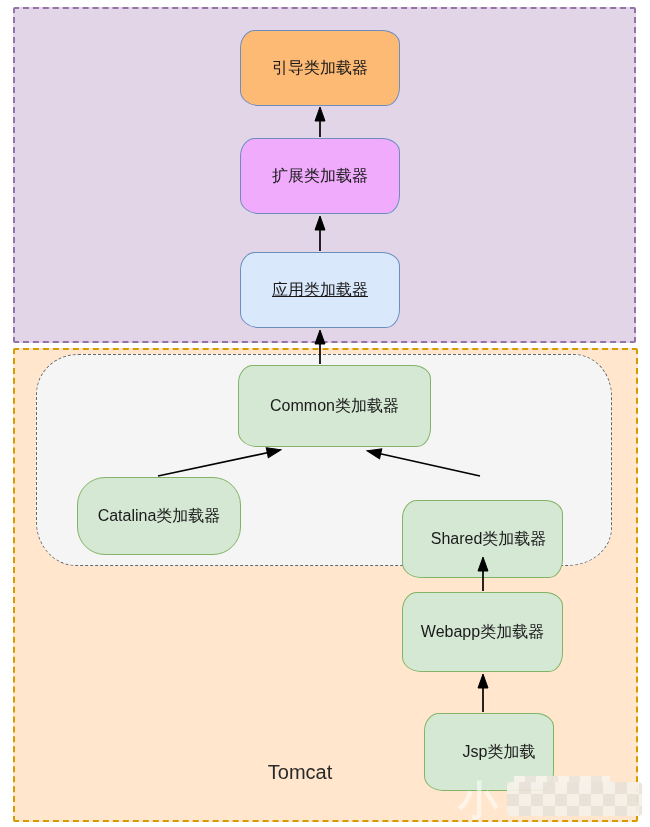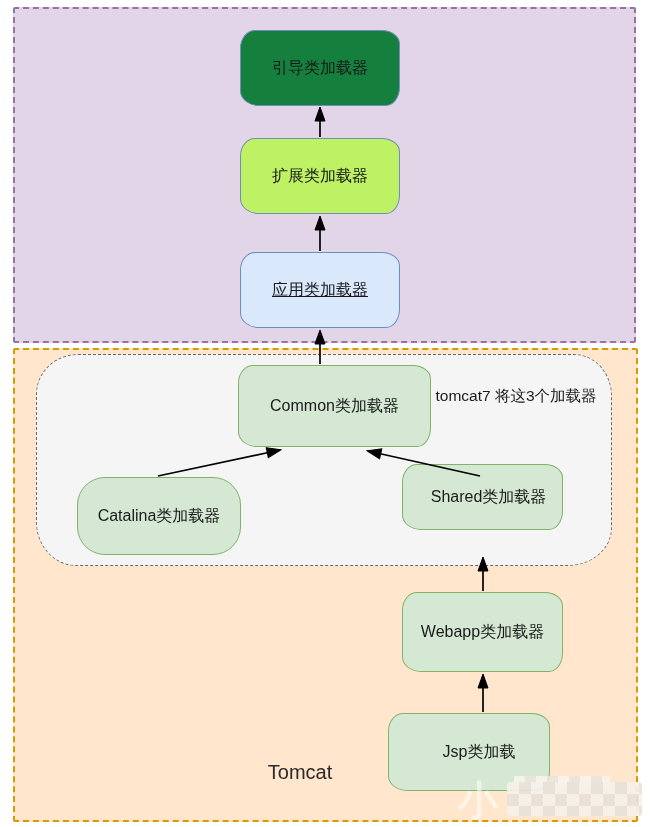--- a/index.html
+++ b/index.html
@@ -37,23 +37,23 @@
     text-align:center;
     
     border-radius:15px 18px 14px 19px / 18px 14px 19px 15px;
   }
 
   .node-bootstrap   { left:240px; top:30px;  width:160px; height:76px; }
   .node-extension   { left:240px; top:138px; width:160px; height:76px; }
   .node-application { left:240px; top:252px; width:160px; height:76px;text-decoration:underline; }
   .node-common      { left:238px; top:365px; width:193px; height:82px; }
   .node-catalina    { left:77px;  top:477px; width:164px; height:78px; }
-  .node-shared      { left:402px; top:464px; width:161px; height:66px;padding-left:12px; }
+  .node-shared      { left:402px; top:500px; width:161px; height:78px;padding-left:12px; }
   .node-webapp      { left:402px; top:592px; width:161px; height:80px; }
-  .node-jsp         { left:388px; top:713px; width:162px; height:78px;padding-left:20px; }
+  .node-jsp         { left:424px; top:713px; width:130px; height:78px;padding-left:20px; }
 
   .annotation {
     position:absolute;
     left:418px; top:386px; width:196px;
     text-align:center;
     font-size:15.5px; line-height:20px;
     color:#1a1a1a;
   }
 
   .tomcat-label {
@@ -93,30 +93,29 @@
 
 <div class="canvas">
 
   <div class="region region-jvm" style="background-color: rgb(225, 213, 231); border-color: rgb(150, 115, 166);"></div>
 
   <div class="region region-tomcat" style="background-color: rgb(255, 230, 204); border-color: rgb(215, 155, 0);"></div>
 
   <div class="region region-common-group" style="background-color: rgb(245, 245, 245); border-color: rgb(102, 102, 102);"></div>
 
   <div class="annotation">
-    <div>tomcat7 将这3个加载器</div>
   </div>
 
   <div class="tomcat-label">Tomcat</div>
 
-  <div class="node node-bootstrap" style="background-color: #15803d; border-color: rgb(108, 142, 191); text-align: center;">
+  <div class="node node-bootstrap" style="background-color: #fdba74; border-color: rgb(108, 142, 191); text-align: center;">
     <span>引导类加载器</span>
   </div>
 
-  <div class="node node-extension" style="background-color: #bef264; border-color: rgb(108, 142, 191);">
+  <div class="node node-extension" style="background-color: #f0abfc; border-color: rgb(108, 142, 191);">
     <span>扩展类加载器</span>
   </div>
 
   <div class="node node-application" style="background-color: rgb(218, 232, 252); border-color: rgb(108, 142, 191);">
     <span>应用类加载器</span>
   </div>
 
   <div class="node node-common" style="background-color: rgb(213, 232, 212); border-color: rgb(130, 179, 102);">
     <span>Common类加载器</span>
   </div>

